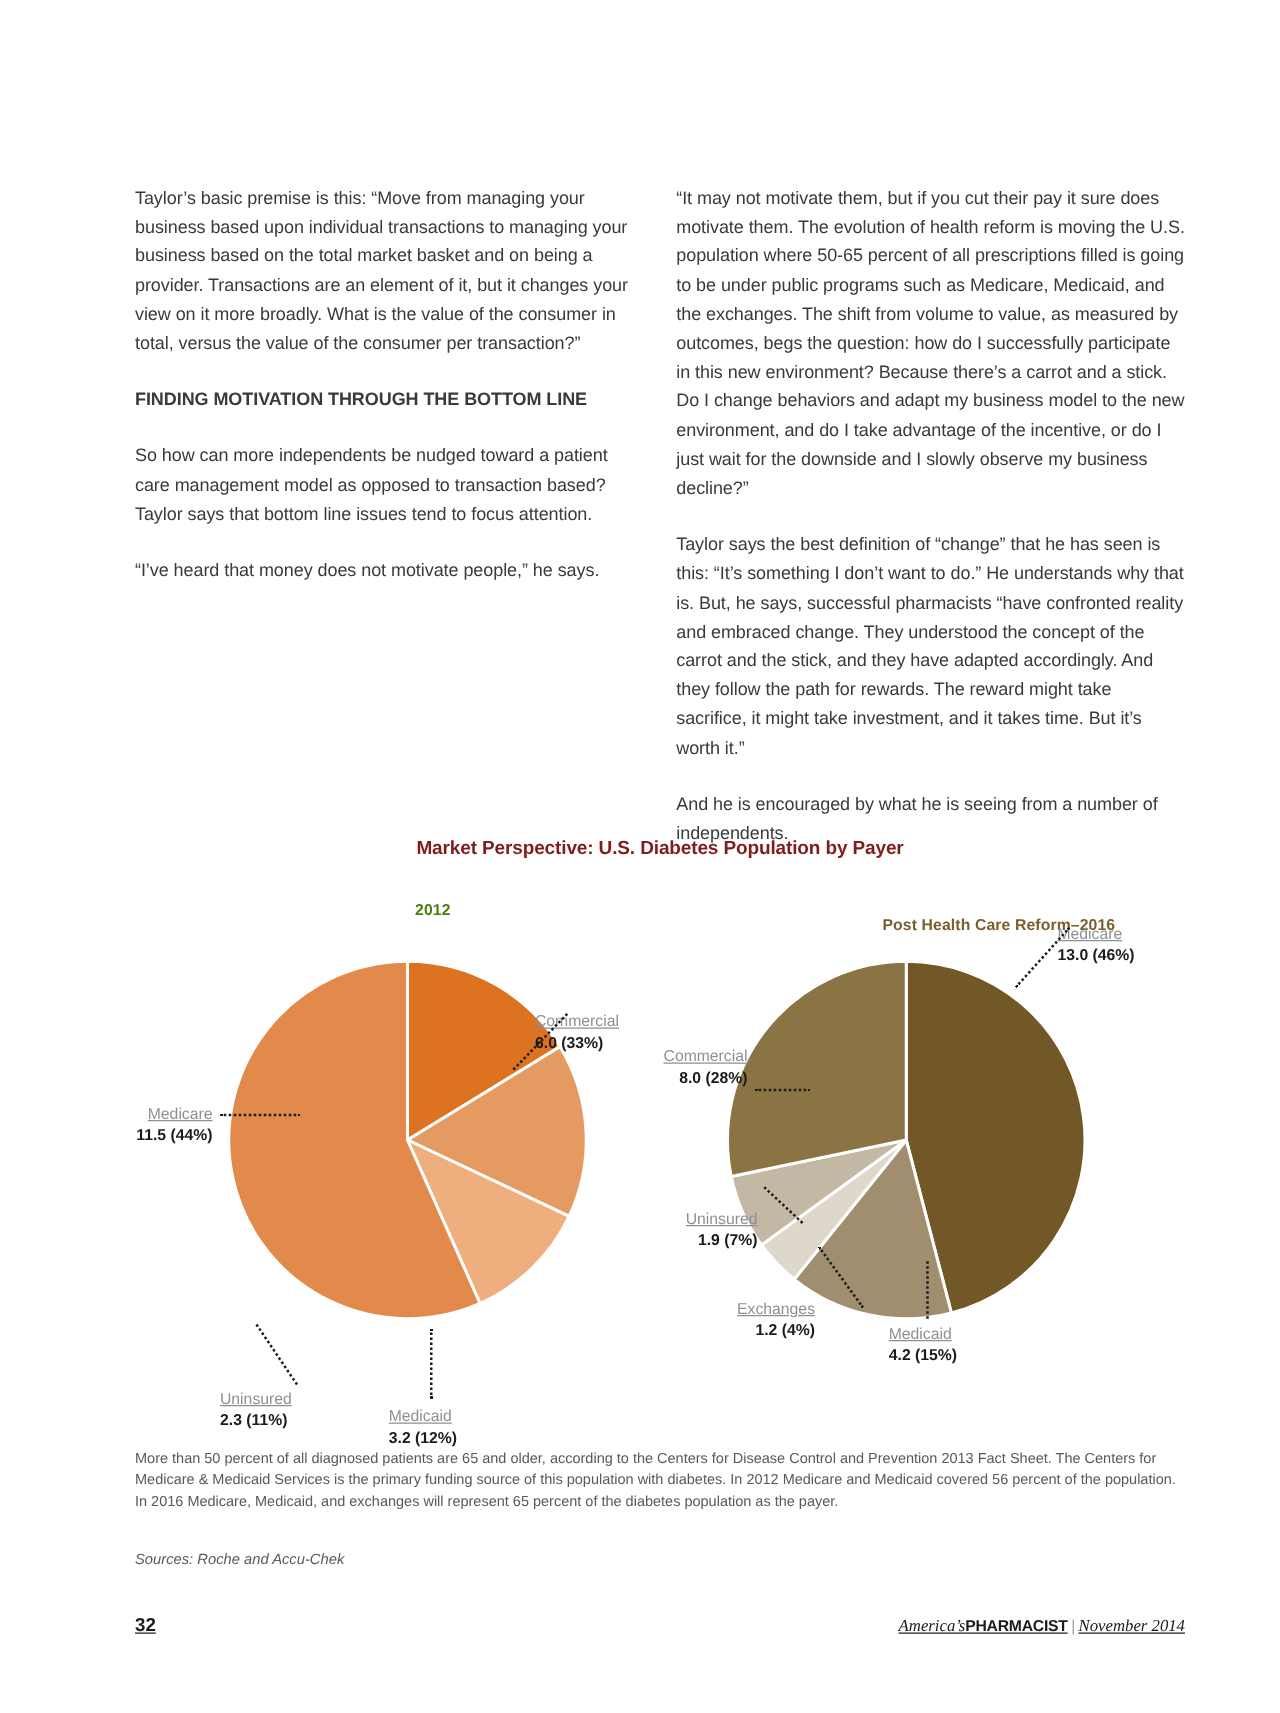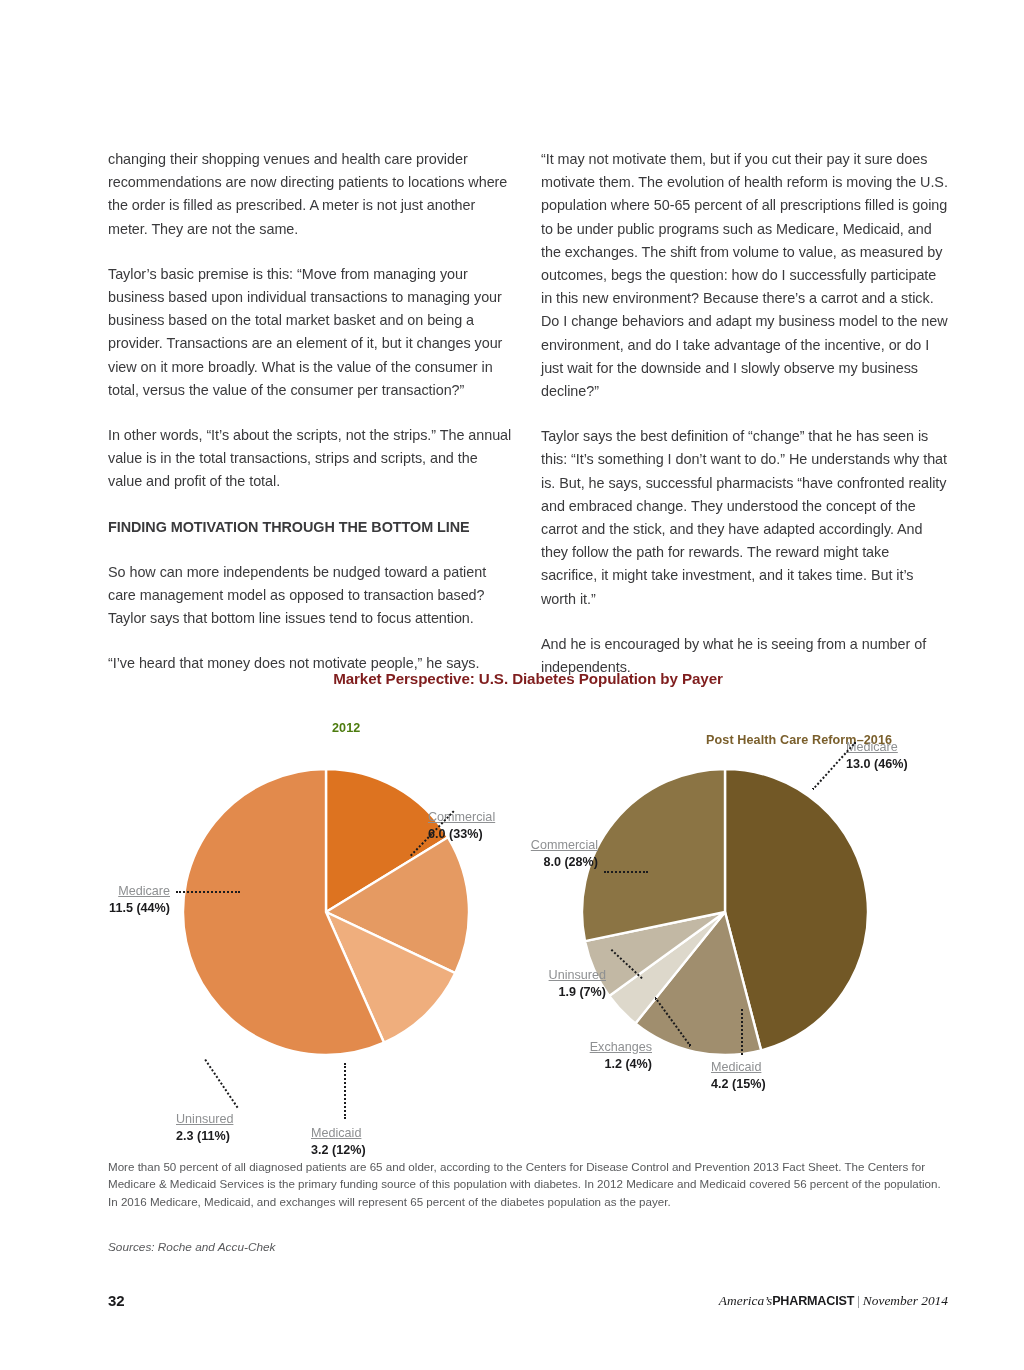--- a/index.html
+++ b/index.html
@@ -142,20 +142,21 @@
     color: #58595b;
   }
   .footer {
     position: absolute;
     left: 108px;
     top: 1292px;
     width: 840px;
     display: flex;
     justify-content: space-between;
     align-items: flex-end;
+    text-decoration: underline;
   }
   .folio {
     font-size: 15px;
     font-weight: bold;
     color: #1b1b1d;
   }
   .running {
     font-family: "Liberation Serif", serif;
     font-size: 13.4px;
     color: #1b1b1d;
@@ -164,23 +165,21 @@
   .running .bd { font-family: "Liberation Sans", sans-serif; font-weight: bold; font-size: 12.6px; letter-spacing: -0.2px;}
   .running .bar { color: #6d6e71; padding: 0 3px; }
 </style>
 </head>
 <body>
 
 <div class="page">
 
   <div class="columns">
     <div class="col">
-      <p>changing their shopping venues and health care provider recommendations are now directing patients to locations where the order is filled as prescribed. A meter is not just another meter. They are not the same.</p>
       <p>Taylor’s basic premise is this: “Move from managing your business based upon individual transactions to managing your business based on the total market basket and on being a provider. Transactions are an element of it, but it changes your view on it more broadly. What is the value of the consumer in total, versus the value of the consumer per transaction?”</p>
-      <p>In other words, “It’s about the scripts, not the strips.” The annual value is in the total transactions, strips and scripts, and the value and profit of the total.</p>
       <p class="subhead">FINDING MOTIVATION THROUGH THE BOTTOM LINE</p>
       <p>So how can more independents be nudged toward a patient care management model as opposed to transaction based? Taylor says that bottom line issues tend to focus attention.</p>
       <p class="tight">“I’ve heard that money does not motivate people,” he says.</p>
     </div>
 
     <div class="col">
       <p>“It may not motivate them, but if you cut their pay it sure does motivate them. The evolution of health reform is moving the U.S. population where 50-65 percent of all prescriptions filled is going to be under public programs such as Medicare, Medicaid, and the exchanges. The shift from volume to value, as measured by outcomes, begs the question: how do I successfully participate in this new environment? Because there’s a carrot and a stick. Do I change behaviors and adapt my business model to the new environment, and do I take advantage of the incentive, or do I just wait for the downside and I slowly observe my business decline?”</p>
       <p>Taylor says the best definition of “change” that he has seen is this: “It’s something I don’t want to do.” He understands why that is. But, he says, successful pharmacists “have confronted reality and embraced change. They understood the concept of the carrot and the stick, and they have adapted accordingly. And they follow the path for rewards. The reward might take sacrifice, it might take investment, and it takes time. But it’s worth it.”</p>
       <p class="tight">And he is encouraged by what he is seeing from a number of independents.</p>
     </div>

